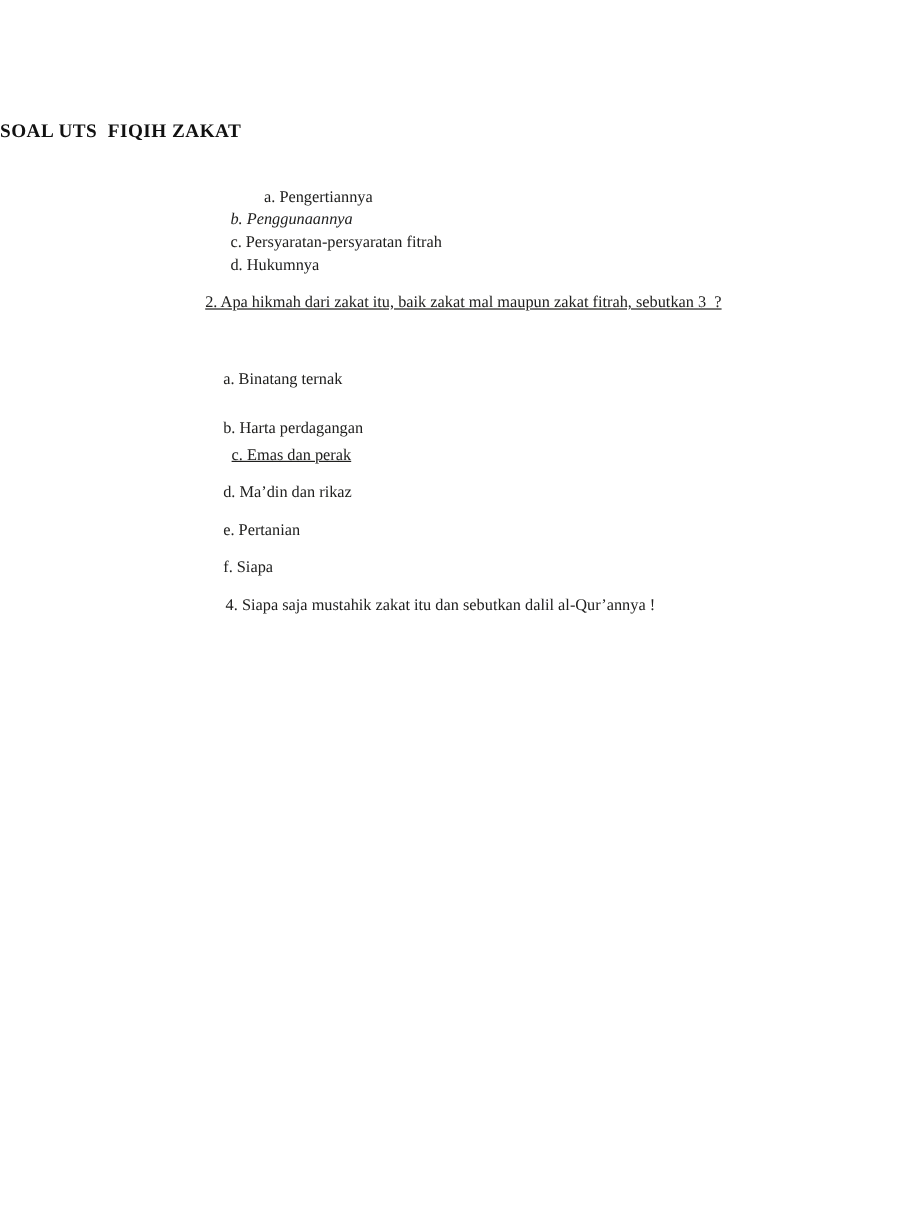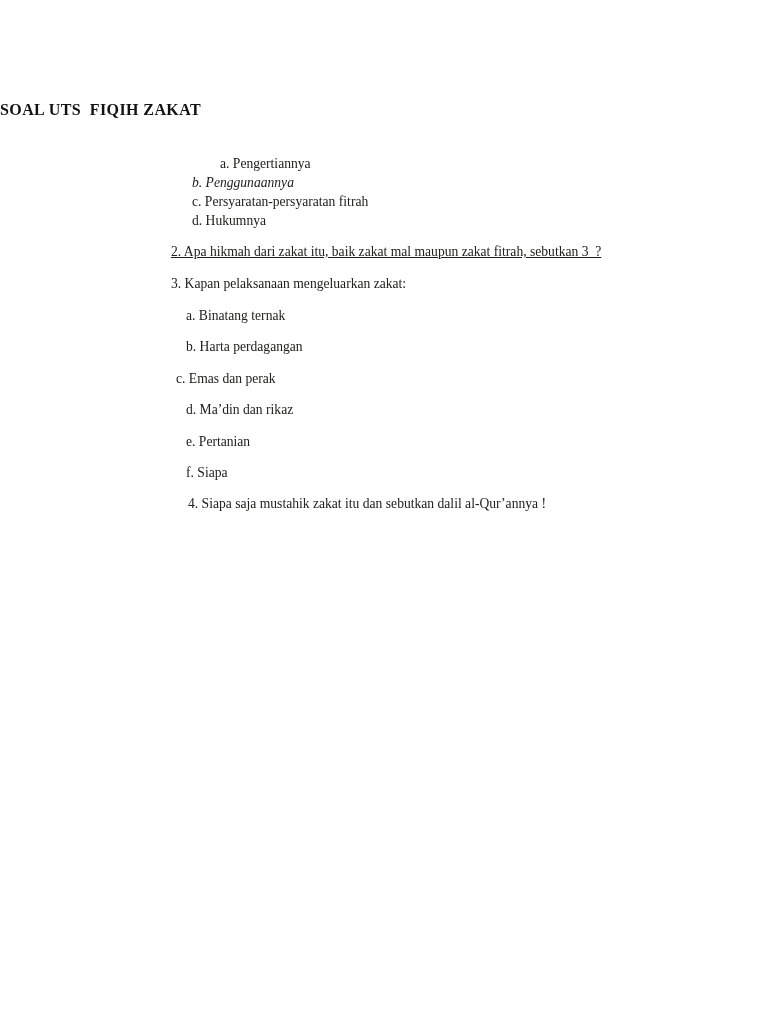--- a/index.html
+++ b/index.html
@@ -45,43 +45,42 @@
   .q1 { top: 135px; left: 171px; }
   .q1-sub-a { top: 155px; left: 192px; margin-left: 28px; }
   .q1-sub-b { top: 174px; left: 192px; font-style: italic; }
   .q1-sub-c { top: 193px; left: 192px; }
   .q1-sub-d { top: 212px; left: 192px; }
   
   .q2 { top: 243px; left: 171px; text-decoration: underline; }
   
   .q3 { top: 275px; left: 171px; }
   .q3-sub-a { top: 307px; left: 186px; }
-  .q3-sub-b { top: 338px; left: 186px; }
-  .q3-sub-c { top: 370px; left: 176px; }
+  .q3-sub-b { top: 348px; left: 186px; }
+  .q3-sub-c { top: 370px; left: 193px; text-decoration: underline; }
   .q3-sub-d { top: 401px; left: 186px; text-align: center; }
   .q3-sub-e { top: 433px; left: 186px; }
   .q3-sub-f { top: 464px; left: 186px; }
   
   .q4 { top: 495px; left: 188px; text-align: right; }
 </style>
 </head>
 <body>
 
 <div class="page">
 
   <div class="doc-title">SOAL UTS  FIQIH ZAKAT</div>
 
   <div class="q-line q1-sub-a">a. Pengertiannya</div>
   <div class="q-line q1-sub-b">b. Penggunaannya</div>
   <div class="q-line q1-sub-c">c. Persyaratan-persyaratan fitrah</div>
   <div class="q-line q1-sub-d">d. Hukumnya</div>
 
   <div class="q-line q2">2. Apa hikmah dari zakat itu, baik zakat mal maupun zakat fitrah, sebutkan 3  ?</div>
 
-  <div class="q-line q3">3. Kapan pelaksanaan mengeluarkan zakat:</div>
   <div class="q-line q3-sub-a">a. Binatang ternak</div>
   <div class="q-line q3-sub-b">b. Harta perdagangan</div>
   <div class="q-line q3-sub-c">c. Emas dan perak</div>
   <div class="q-line q3-sub-d">d. Ma’din dan rikaz</div>
   <div class="q-line q3-sub-e">e. Pertanian</div>
   <div class="q-line q3-sub-f">f. Siapa</div>
 
   <div class="q-line q4">4. Siapa saja mustahik zakat itu dan sebutkan dalil al-Qur’annya !</div>
 
 </div>

